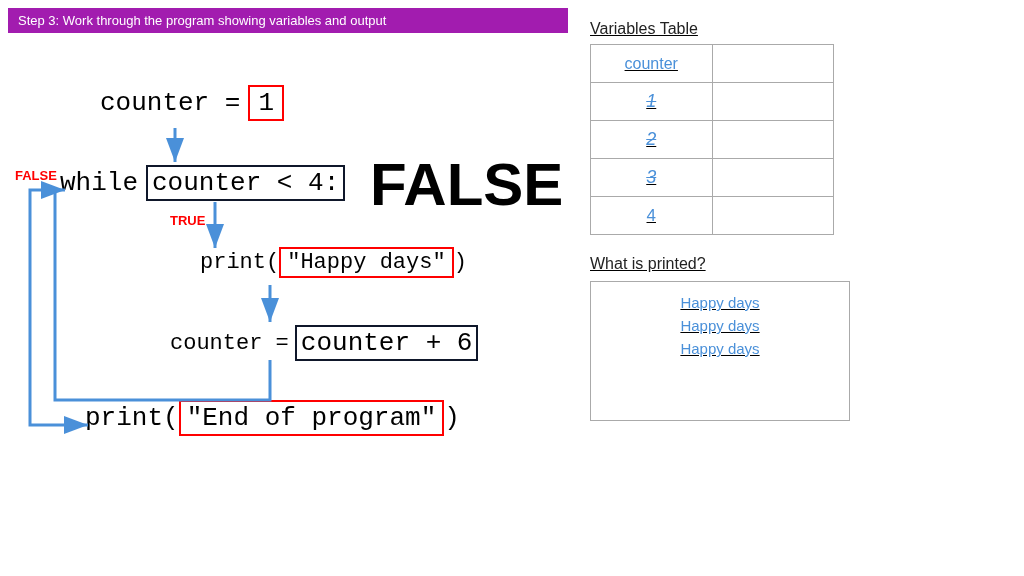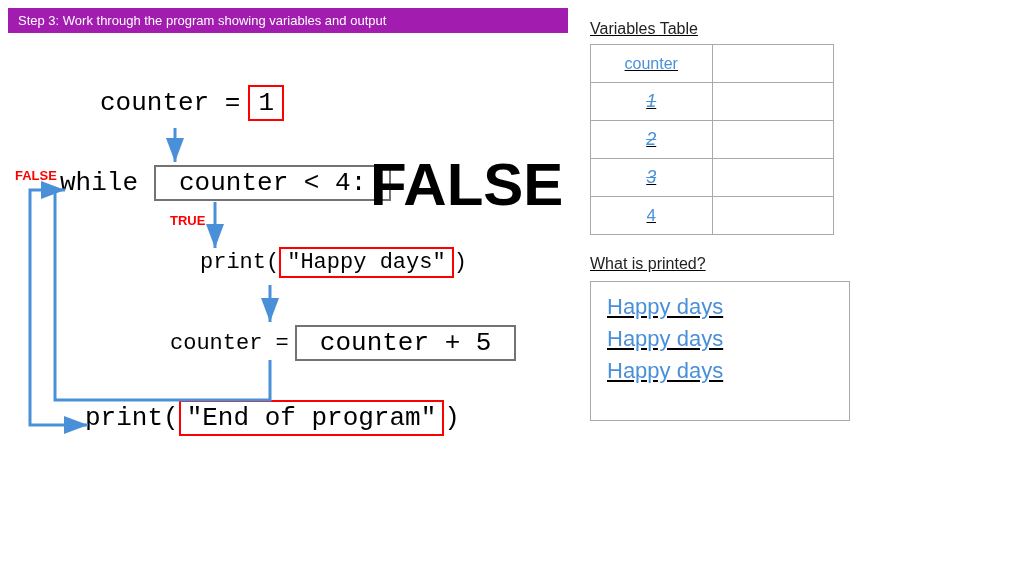--- a/index.html
+++ b/index.html
@@ -53,25 +53,25 @@
 
     
     .line-while {
       position: absolute;
       top: 135px;
       left: 60px;
       font-size: 26px;
       font-family: 'Courier New', monospace;
       display: flex;
       align-items: center;
-      gap: 16px;
+      gap: 8px;
     }
     .box-red-while {
-      border: 2px solid #737373;
-      padding: 1px 23px;
+      border: 2px solid #0f172a;
+      padding: 1px 4px;
       font-size: 26px;
       font-family: 'Courier New', monospace;
     }
 
     
     .false-big {
       position: absolute;
       top: 120px;
       left: 370px;
       font-size: 60px;
@@ -201,22 +201,23 @@
     }
 
     .output-box {
       border: 1px solid #aaa;
       padding: 12px 16px;
       width: 260px;
       min-height: 140px;
     }
     .output-line {
       color: #4a90d9;
-      font-size: 22px;
+      font-size: 15px;
       margin-bottom: 6px;
+      text-align: center;
     }
   </style>
 </head>
 <body>
 
 <div class="header-bar">Step 3: Work through the program showing variables and output</div>
 
 <div class="diagram-area">
 
   <div class="line-counter-init">
@@ -234,21 +235,21 @@
   <div class="false-small">FALSE</div>
 
   <div class="true-label">TRUE</div>
 
   <div class="line-print-happy">
     <span>print(</span><span class="box-red-inline">"Happy days"</span><span>)</span>
   </div>
 
   <div class="line-counter-update">
     <span>counter = </span>
-    <span class="box-red-while">counter + 5</span>
+    <span class="box-red-while">counter + 6</span>
   </div>
 
   <div class="line-print-end">
     <span>print(</span><span class="box-red-end">"End of program"</span><span>)</span>
   </div>
 
   <svg class="arrows-svg">
 
     <defs>
       <marker id="arrowhead" markerWidth="8" markerHeight="6" refX="8" refY="3" orient="auto">

